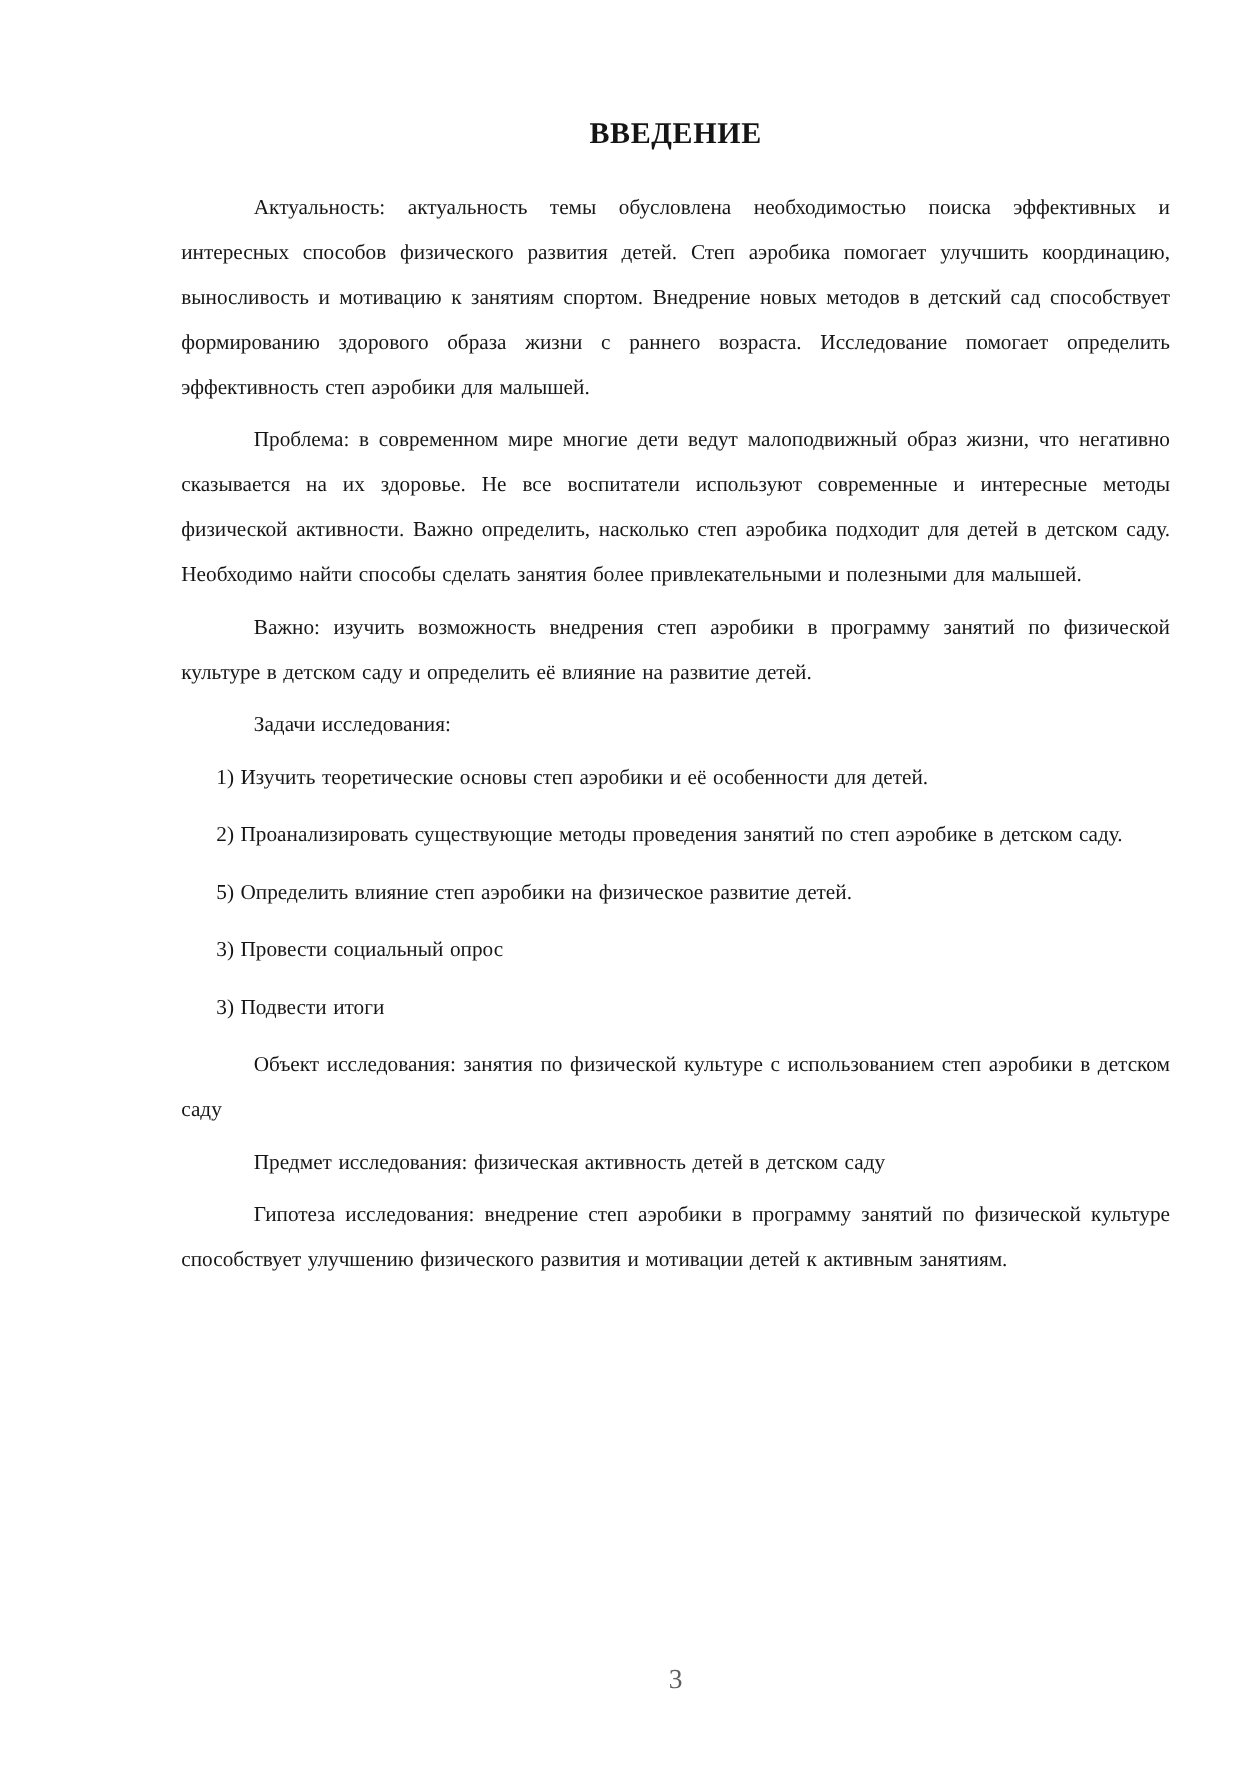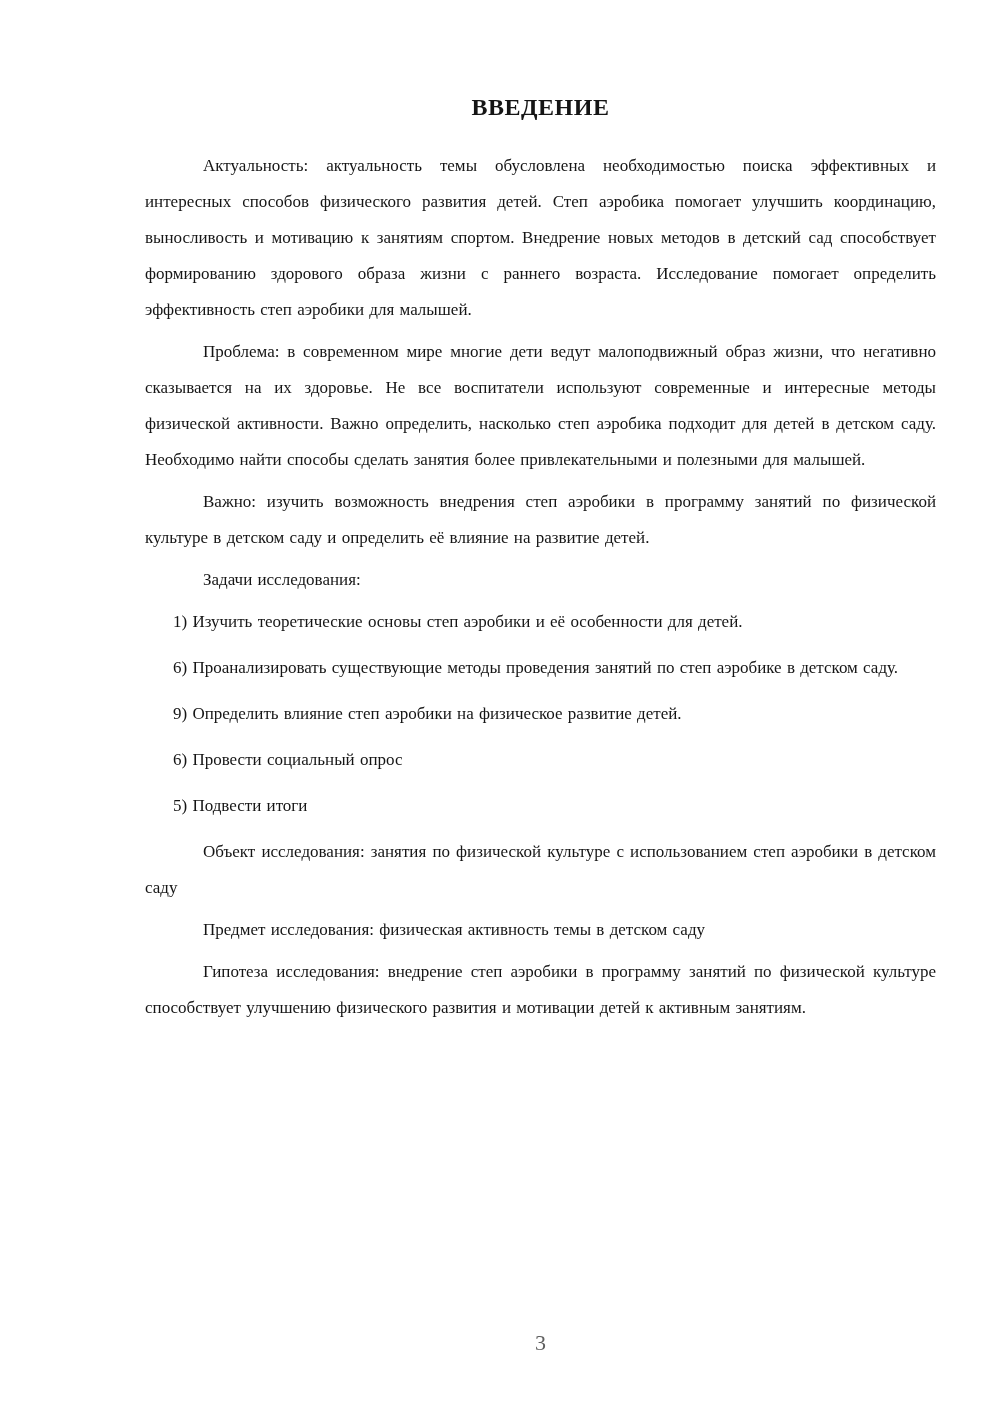--- a/index.html
+++ b/index.html
@@ -71,30 +71,30 @@
     <p class="para">Актуальность: актуальность темы обусловлена необходимостью поиска эффективных и интересных способов физического развития детей. Степ аэробика помогает улучшить координацию, выносливость и мотивацию к занятиям спортом. Внедрение новых методов в детский сад способствует формированию здорового образа жизни с раннего возраста. Исследование помогает определить эффективность степ аэробики для малышей.</p>
 
     <p class="para">Проблема: в современном мире многие дети ведут малоподвижный образ жизни, что негативно сказывается на их здоровье. Не все воспитатели используют современные и интересные методы физической активности. Важно определить, насколько степ аэробика подходит для детей в детском саду. Необходимо найти способы сделать занятия более привлекательными и полезными для малышей.</p>
 
     <p class="para">Важно: изучить возможность внедрения степ аэробики в программу занятий по физической культуре в детском саду и определить её влияние на развитие детей.</p>
 
     <p class="para">Задачи исследования:</p>
 
     <p class="para task">1) Изучить теоретические основы степ аэробики и её особенности для детей.</p>
 
-    <p class="para task">6) Проанализировать существующие методы проведения занятий по степ аэробике в детском саду.</p>
+    <p class="para task">2) Проанализировать существующие методы проведения занятий по степ аэробике в детском саду.</p>
 
-    <p class="para task">9) Определить влияние степ аэробики на физическое развитие детей.</p>
+    <p class="para task">5) Определить влияние степ аэробики на физическое развитие детей.</p>
 
-    <p class="para task">6) Провести социальный опрос</p>
+    <p class="para task">3) Провести социальный опрос</p>
 
-    <p class="para task">5) Подвести итоги</p>
+    <p class="para task">3) Подвести итоги</p>
 
     <p class="para">Объект исследования: занятия по физической культуре с использованием степ аэробики в детском саду</p>
 
-    <p class="para">Предмет исследования: физическая активность темы в детском саду</p>
+    <p class="para">Предмет исследования: физическая активность детей в детском саду</p>
 
     <p class="para last">Гипотеза исследования: внедрение степ аэробики в программу занятий по физической культуре способствует улучшению физического развития и мотивации детей к активным занятиям.</p>
 
   </div>
 
   <div class="page-number">3</div>
 </div>
 
 </body></html>

